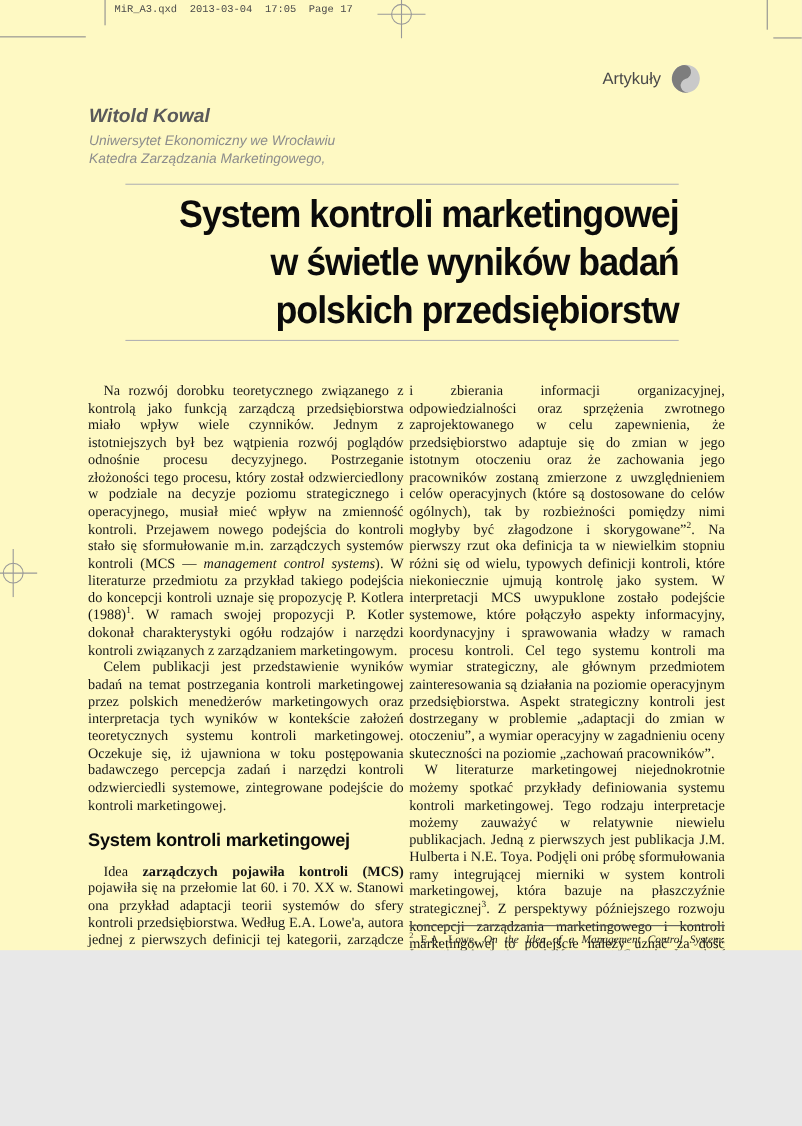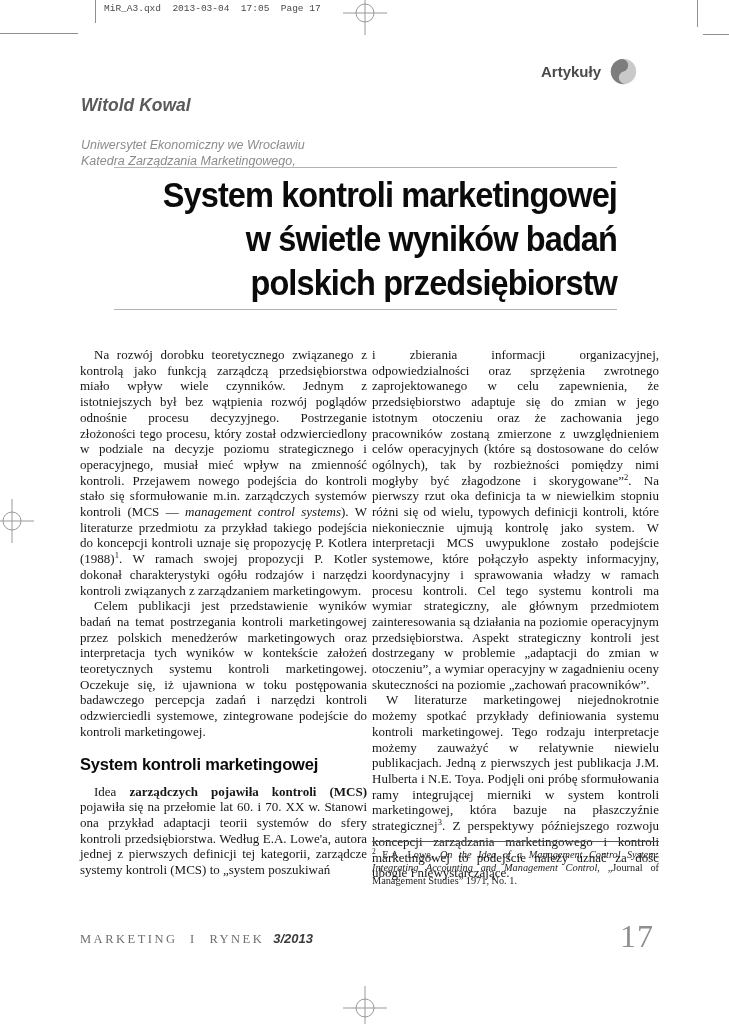--- a/index.html
+++ b/index.html
@@ -1,18 +1,18 @@
 <!DOCTYPE html>
 <html><head>
 <meta charset="utf-8">
 <style>
   html,body{margin:0;padding:0;background:#e8e8e8;}
   .page{
-    position:relative;width:729px;height:1024px;margin:0 auto;
-    background:#ffffff;overflow:hidden;
+    position:relative;width:729px;height:864px;margin:0 auto;
+    background:#fef9c3;overflow:hidden;
     font-family:"Liberation Serif",serif;color:#161616;
   }
   
   .slug{
     position:absolute;left:104px;top:3px;
     font-family:"Liberation Mono","DejaVu Sans Mono",monospace;
     font-size:9.5px;color:#4a4a4a;white-space:pre;
   }
   .mark{position:absolute;background:#8f8f8f;}
   .m-tl-v{left:95px;top:0;width:1px;height:23px;}
@@ -22,29 +22,29 @@
   .reg{position:absolute;width:44px;height:44px;}
   .reg-top{left:343px;top:-9px;}
   .reg-left{left:-10px;top:499px;}
   .reg-bottom{left:343px;top:986px;}
   
   .badge{
     position:absolute;top:57px;right:91px;
     display:flex;align-items:center;gap:8px;
   }
   .badge-label{
-    font-family:"Liberation Sans",sans-serif;font-weight:bold;
+    font-family:"Liberation Sans",sans-serif;font-weight:normal;
     font-size:15px;color:#4a4a4a;
   }
   .yin{width:29px;height:29px;display:block;transform:rotate(-15deg);}
   
   .author{position:absolute;left:81px;top:95px;}
   .author-name{
     font-family:"Liberation Sans",sans-serif;font-weight:bold;font-style:italic;
-    font-size:17.5px;color:#5a5a5a;margin-bottom:21px;
+    font-size:17.5px;color:#5a5a5a;margin-bottom:4px;
   }
   .affil{
     font-family:"Liberation Sans",sans-serif;font-style:italic;
     font-size:12.5px;color:#8c8c8c;line-height:16px;
   }
   
   .title-block{
     position:absolute;left:114px;top:167px;width:503px;height:143px;
     border-top:1px solid #b3b3b3;border-bottom:1px solid #b3b3b3;
     box-sizing:border-box;

